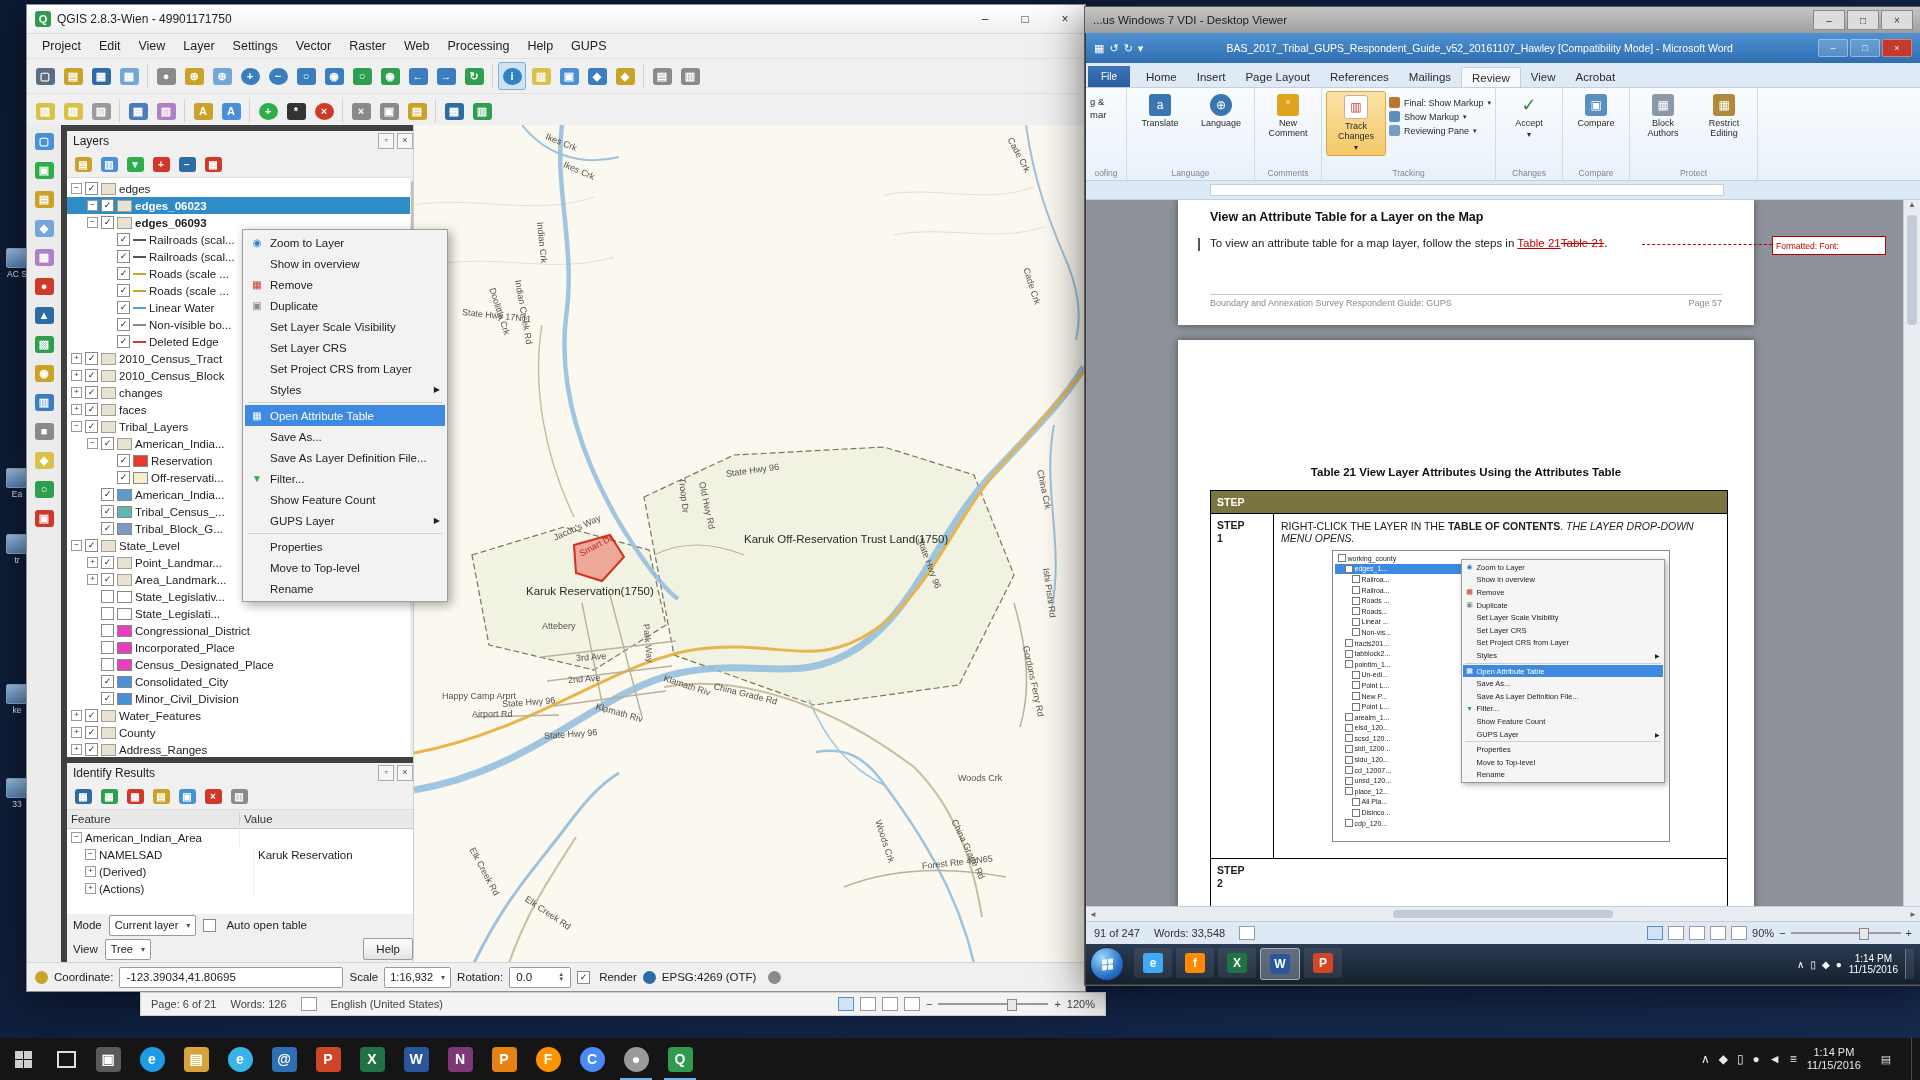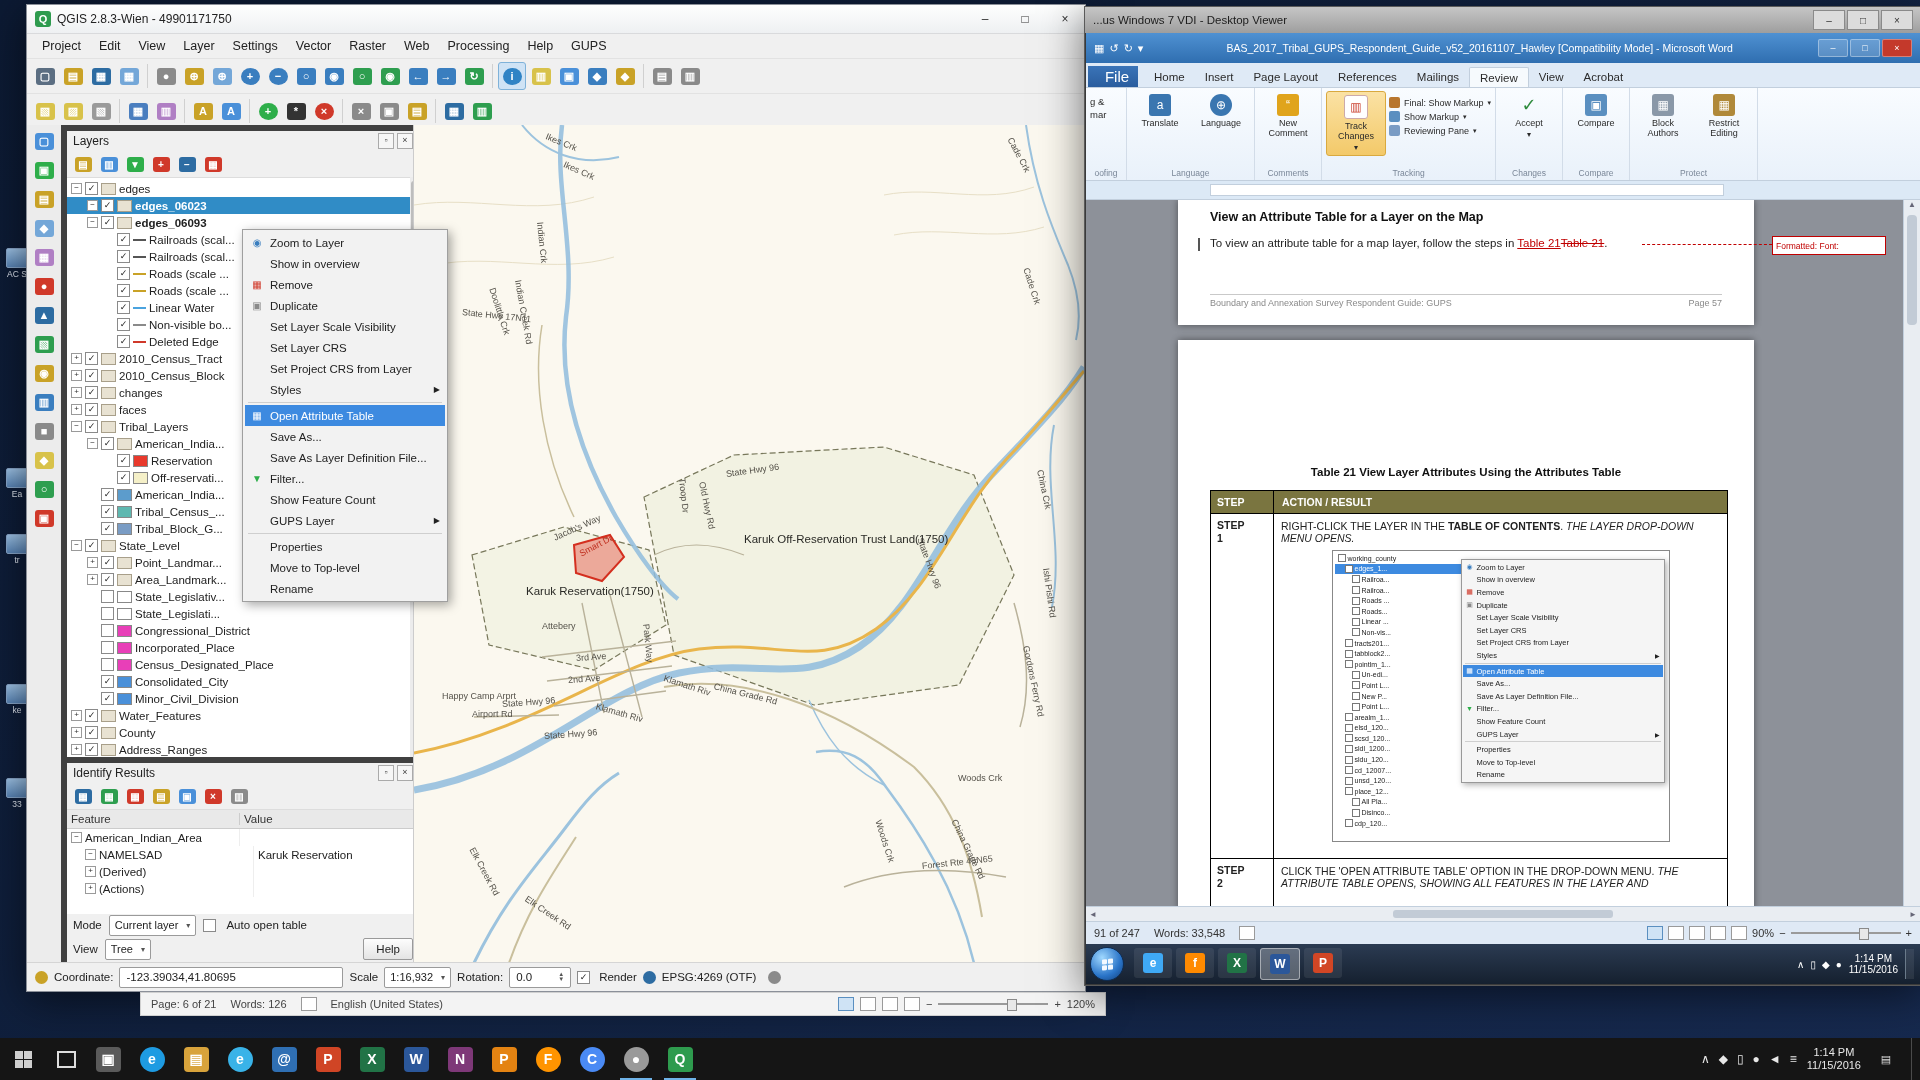--- a/index.html
+++ b/index.html
@@ -90,21 +90,21 @@
   .vdi{left:1084px;top:6px;width:836px;height:978px;background:#3a3a3a;border:1px solid #5a5a5a;}
   .vtitle{height:26px;background:linear-gradient(#c6c6c6,#9e9e9e);display:flex;align-items:center;padding:0 8px;font-size:11.5px;color:#1c1c1c;}
   .vtitle .wbtn{width:30px;height:18px;font-size:10px;background:#dcdcdc;border:1px solid #8a8a8a;margin-left:2px;}
   .vbody{position:absolute;left:1px;right:1px;top:26px;bottom:1px;display:flex;flex-direction:column;background:#8d9199;}
   .wtitle{height:30px;background:linear-gradient(#4f91d2,#2f6eb0);display:flex;align-items:center;color:#fff;padding:0 8px;gap:6px;flex:none;}
   .qat{display:flex;gap:5px;align-items:center;font-size:11px;}
   .wtitle .t{flex:1;text-align:center;font-size:10.5px;white-space:nowrap;overflow:hidden;text-overflow:ellipsis;}
   .wtitle .wbtn{width:28px;height:16px;font-size:9px;background:rgba(255,255,255,.18);border:1px solid rgba(255,255,255,.35);border-radius:2px;margin-left:2px;color:#fff;}
   .wtitle .wbtn.red{background:#c4392b;}
   .tabs{height:24px;background:#dfeaf6;display:flex;align-items:flex-end;border-bottom:1px solid #c2cfdd;flex:none;}
-  .filetab{width:42px;height:21px;background:linear-gradient(#3a74b8,#2a5d9e);color:#fff;font-size:15px;display:flex;align-items:center;justify-content:center;margin:0 6px 0 2px;padding-left:8px;}
+  .filetab{width:42px;height:21px;background:linear-gradient(#3a74b8,#2a5d9e);color:#fff;font-size:10px;display:flex;align-items:center;justify-content:center;margin:0 6px 0 2px;}
   .tab{font-size:11.5px;color:#2b2b2b;padding:4px 10px 3px;}
   .tab.on{background:#f6fafd;border:1px solid #c2cfdd;border-bottom:none;border-radius:2px 2px 0 0;}
   .ribbon{height:92px;background:linear-gradient(#f9fcff,#e9f1fa);border-bottom:1px solid #c2cfdd;display:flex;flex:none;overflow:hidden;}
   .rgroup{display:flex;flex-direction:column;border-right:1px solid #d2dce8;padding:3px 4px 1px;}
   .rg-body{flex:1;display:flex;gap:3px;align-items:flex-start;}
   .rg-label{font-size:8.5px;color:#7a8798;text-align:center;padding:1px 0;}
   .rbtn{display:flex;flex-direction:column;align-items:center;font-size:9px;color:#2b2b2b;padding:3px 3px;border-radius:3px;width:52px;text-align:center;gap:2px;}
   .rbtn .ric{width:22px;height:22px;border-radius:3px;color:#fff;font-size:12px;display:flex;align-items:center;justify-content:center;}
   .rbtn.hl{background:linear-gradient(#fbe2a4,#f3c969);border:1px solid #d9a93f;}
   .rsmalls{display:flex;flex-direction:column;gap:3px;padding-top:6px;}
@@ -1067,21 +1067,20 @@
               <span class="pr">Page 57</span>
             </div>
           </div>
           <div class="conn"></div>
           <div class="callout">Formatted: Font:</div>
           <div class="page2">
             <div class="cap">Table 21  View Layer Attributes Using the Attributes Table</div>
             <div class="dtable">
               <div class="dthead">
                 <span class="cstep">STEP</span>
-                <span class="cact">ACTION / RESULT</span>
               </div>
               <div class="dtrow r1">
                 <span class="cstep"><span>STEP</span><br><span>1</span></span>
                 <span class="cact">
                   <span>RIGHT-CLICK  THE LAYER IN THE  </span><span style="font-weight:bold">TABLE OF CONTENTS</span><span>.  </span><span class="it">THE LAYER DROP-DOWN MENU OPENS.</span>
                   
                   <span class="mini" style="display:block">
                     <span class="mini-tree" style="display:block">
                         <div class="mrow" style="padding-left: 3px;">
                           <span class="mchk"></span>
@@ -1260,21 +1259,20 @@
                         <div class="cmi">
                           <span class="cic"></span>
                           <span>Rename</span>
                         </div>
                       </span>
                   </span>
                 </span>
               </div>
               <div class="dtrow r2">
                 <span class="cstep"><span>STEP</span><br><span>2</span></span>
-                <span class="cact"><span>CLICK  THE  'OPEN ATTRIBUTE  TABLE' OPTION  IN  THE  DROP-DOWN MENU.  </span><span class="it">THE ATTRIBUTE TABLE OPENS, SHOWING ALL FEATURES IN THE LAYER AND</span></span>
               </div>
             </div>
           </div>
         </div>
         <div class="wvscroll">
           <span>▲</span>
           <div class="wvthumb"></div>
         </div>
       </div>
 

